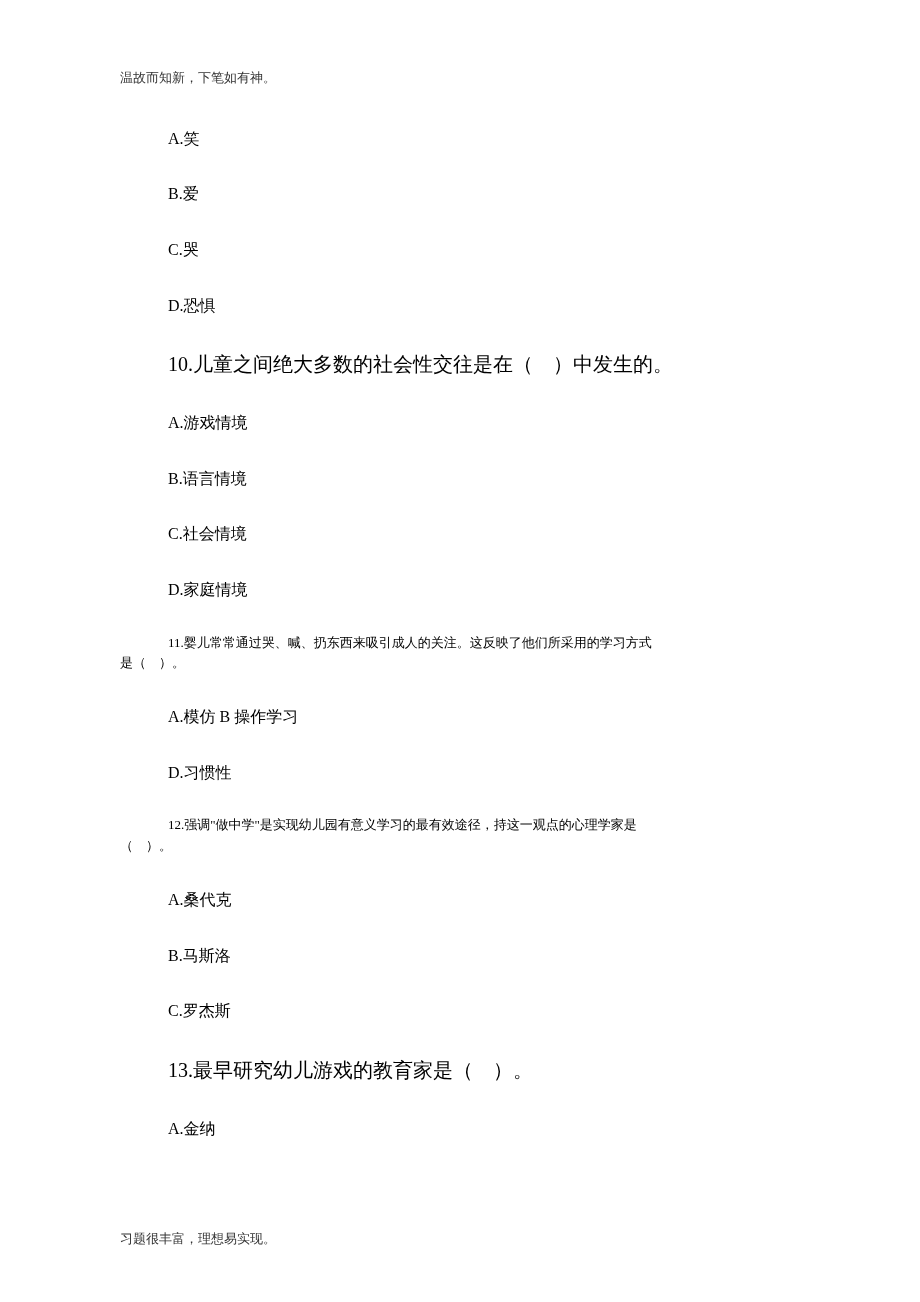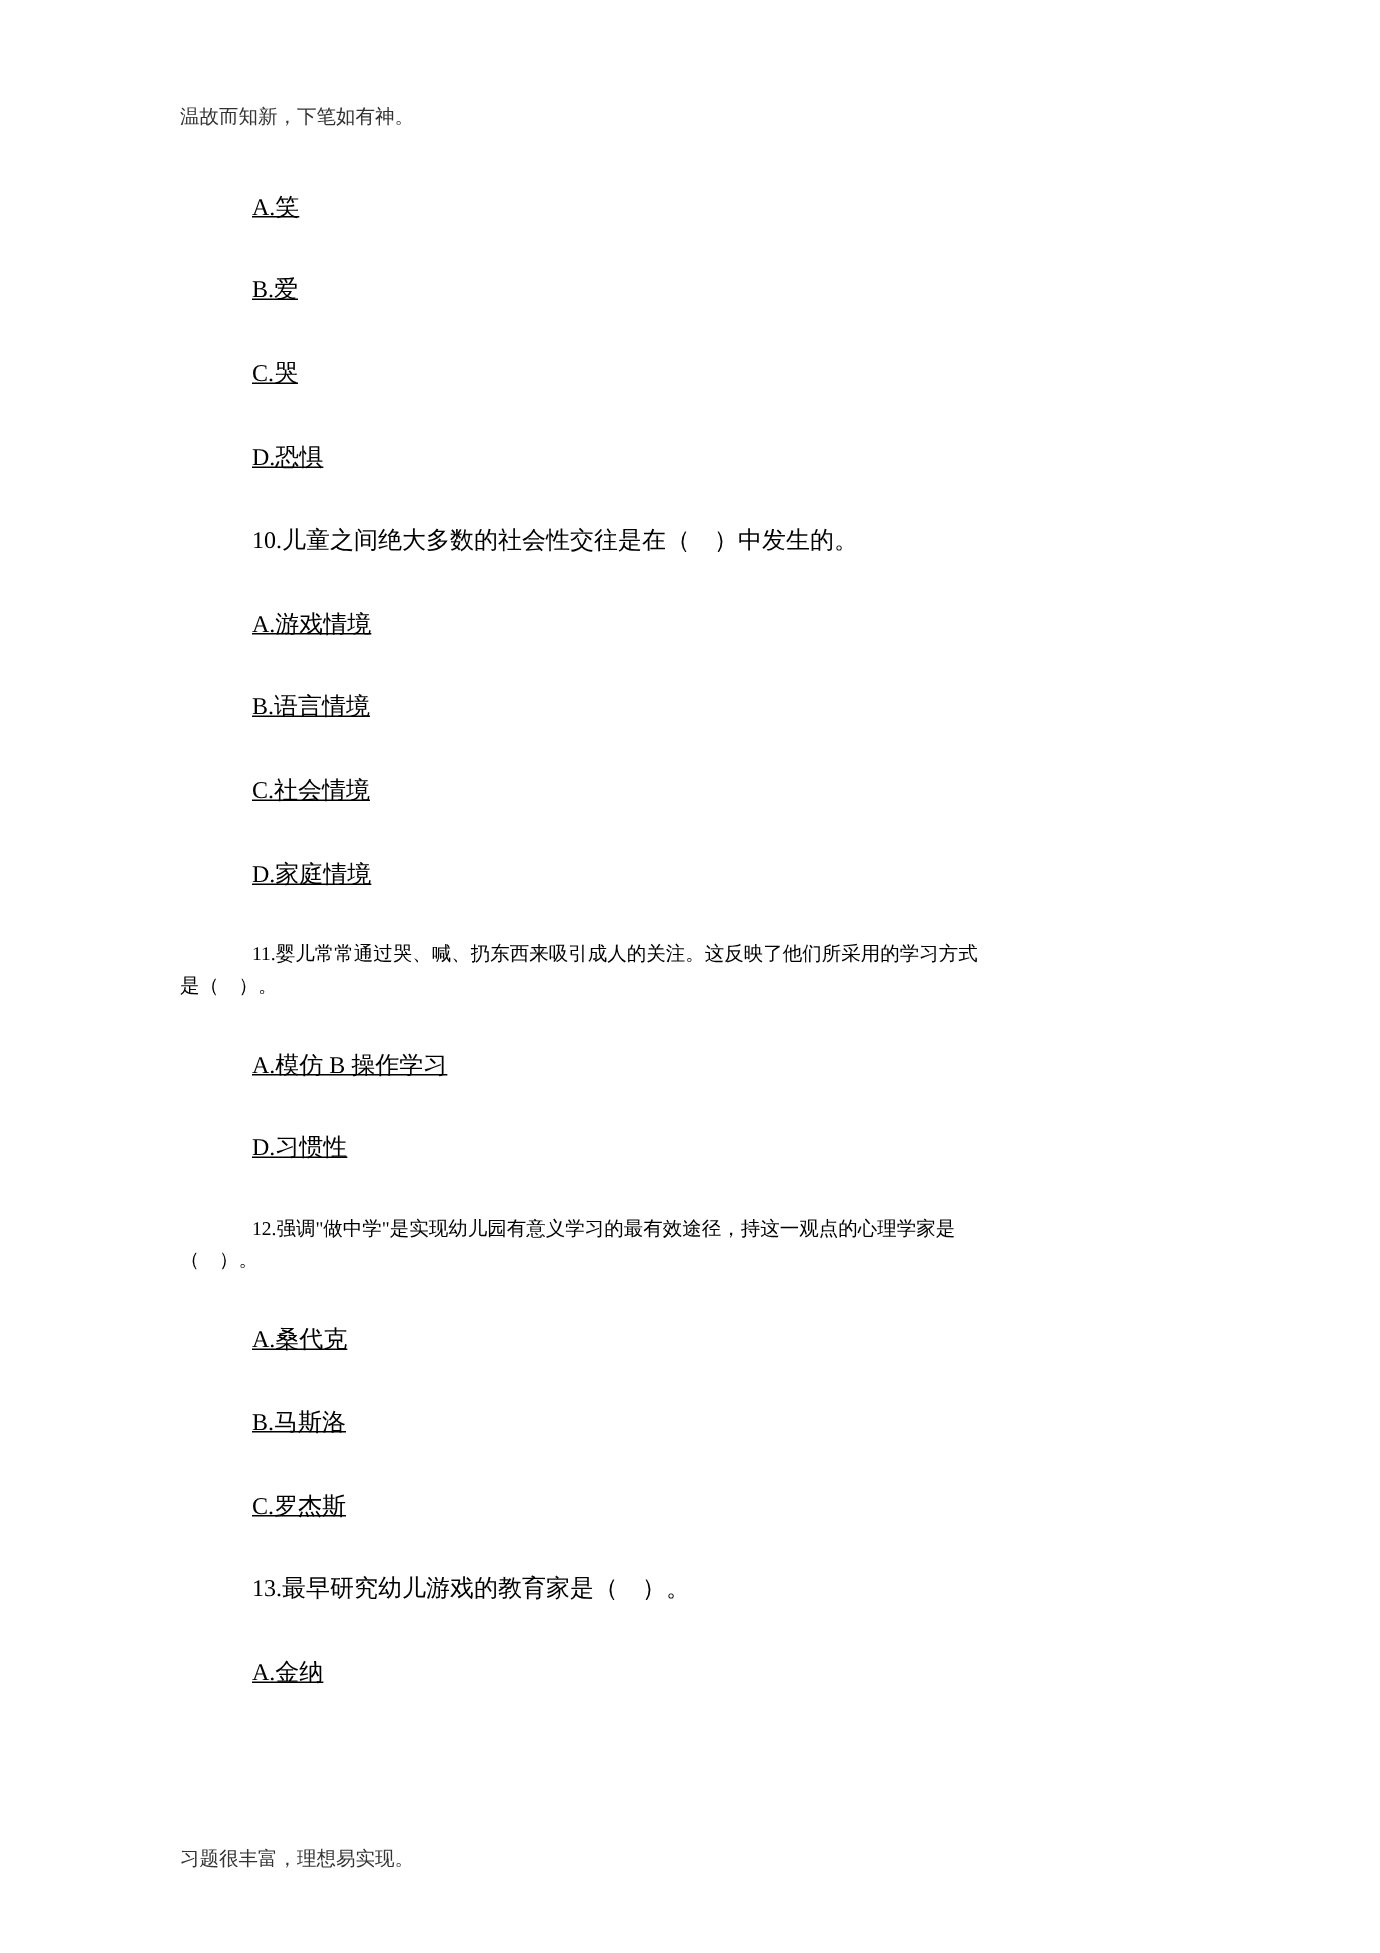--- a/index.html
+++ b/index.html
@@ -22,26 +22,25 @@
     }
     .header-note {
       font-size: 13px;
       color: #333;
       margin-bottom: 37px;
     }
     .option {
       padding-left: 48px;
       margin-bottom: 30px;
       font-size: 16px;
-      text-decoration: underline;
     }
     .question {
       padding-left: 48px;
       margin-bottom: 30px;
-      font-size: 16px;
+      font-size: 20px;
       text-indent: 0;
     }
     .question-wrap {
       margin-bottom: 30px;
       font-size: 13px;
     }
     .question-wrap .line1 {
       padding-left: 48px;
     }
     .question-wrap .line2 {

